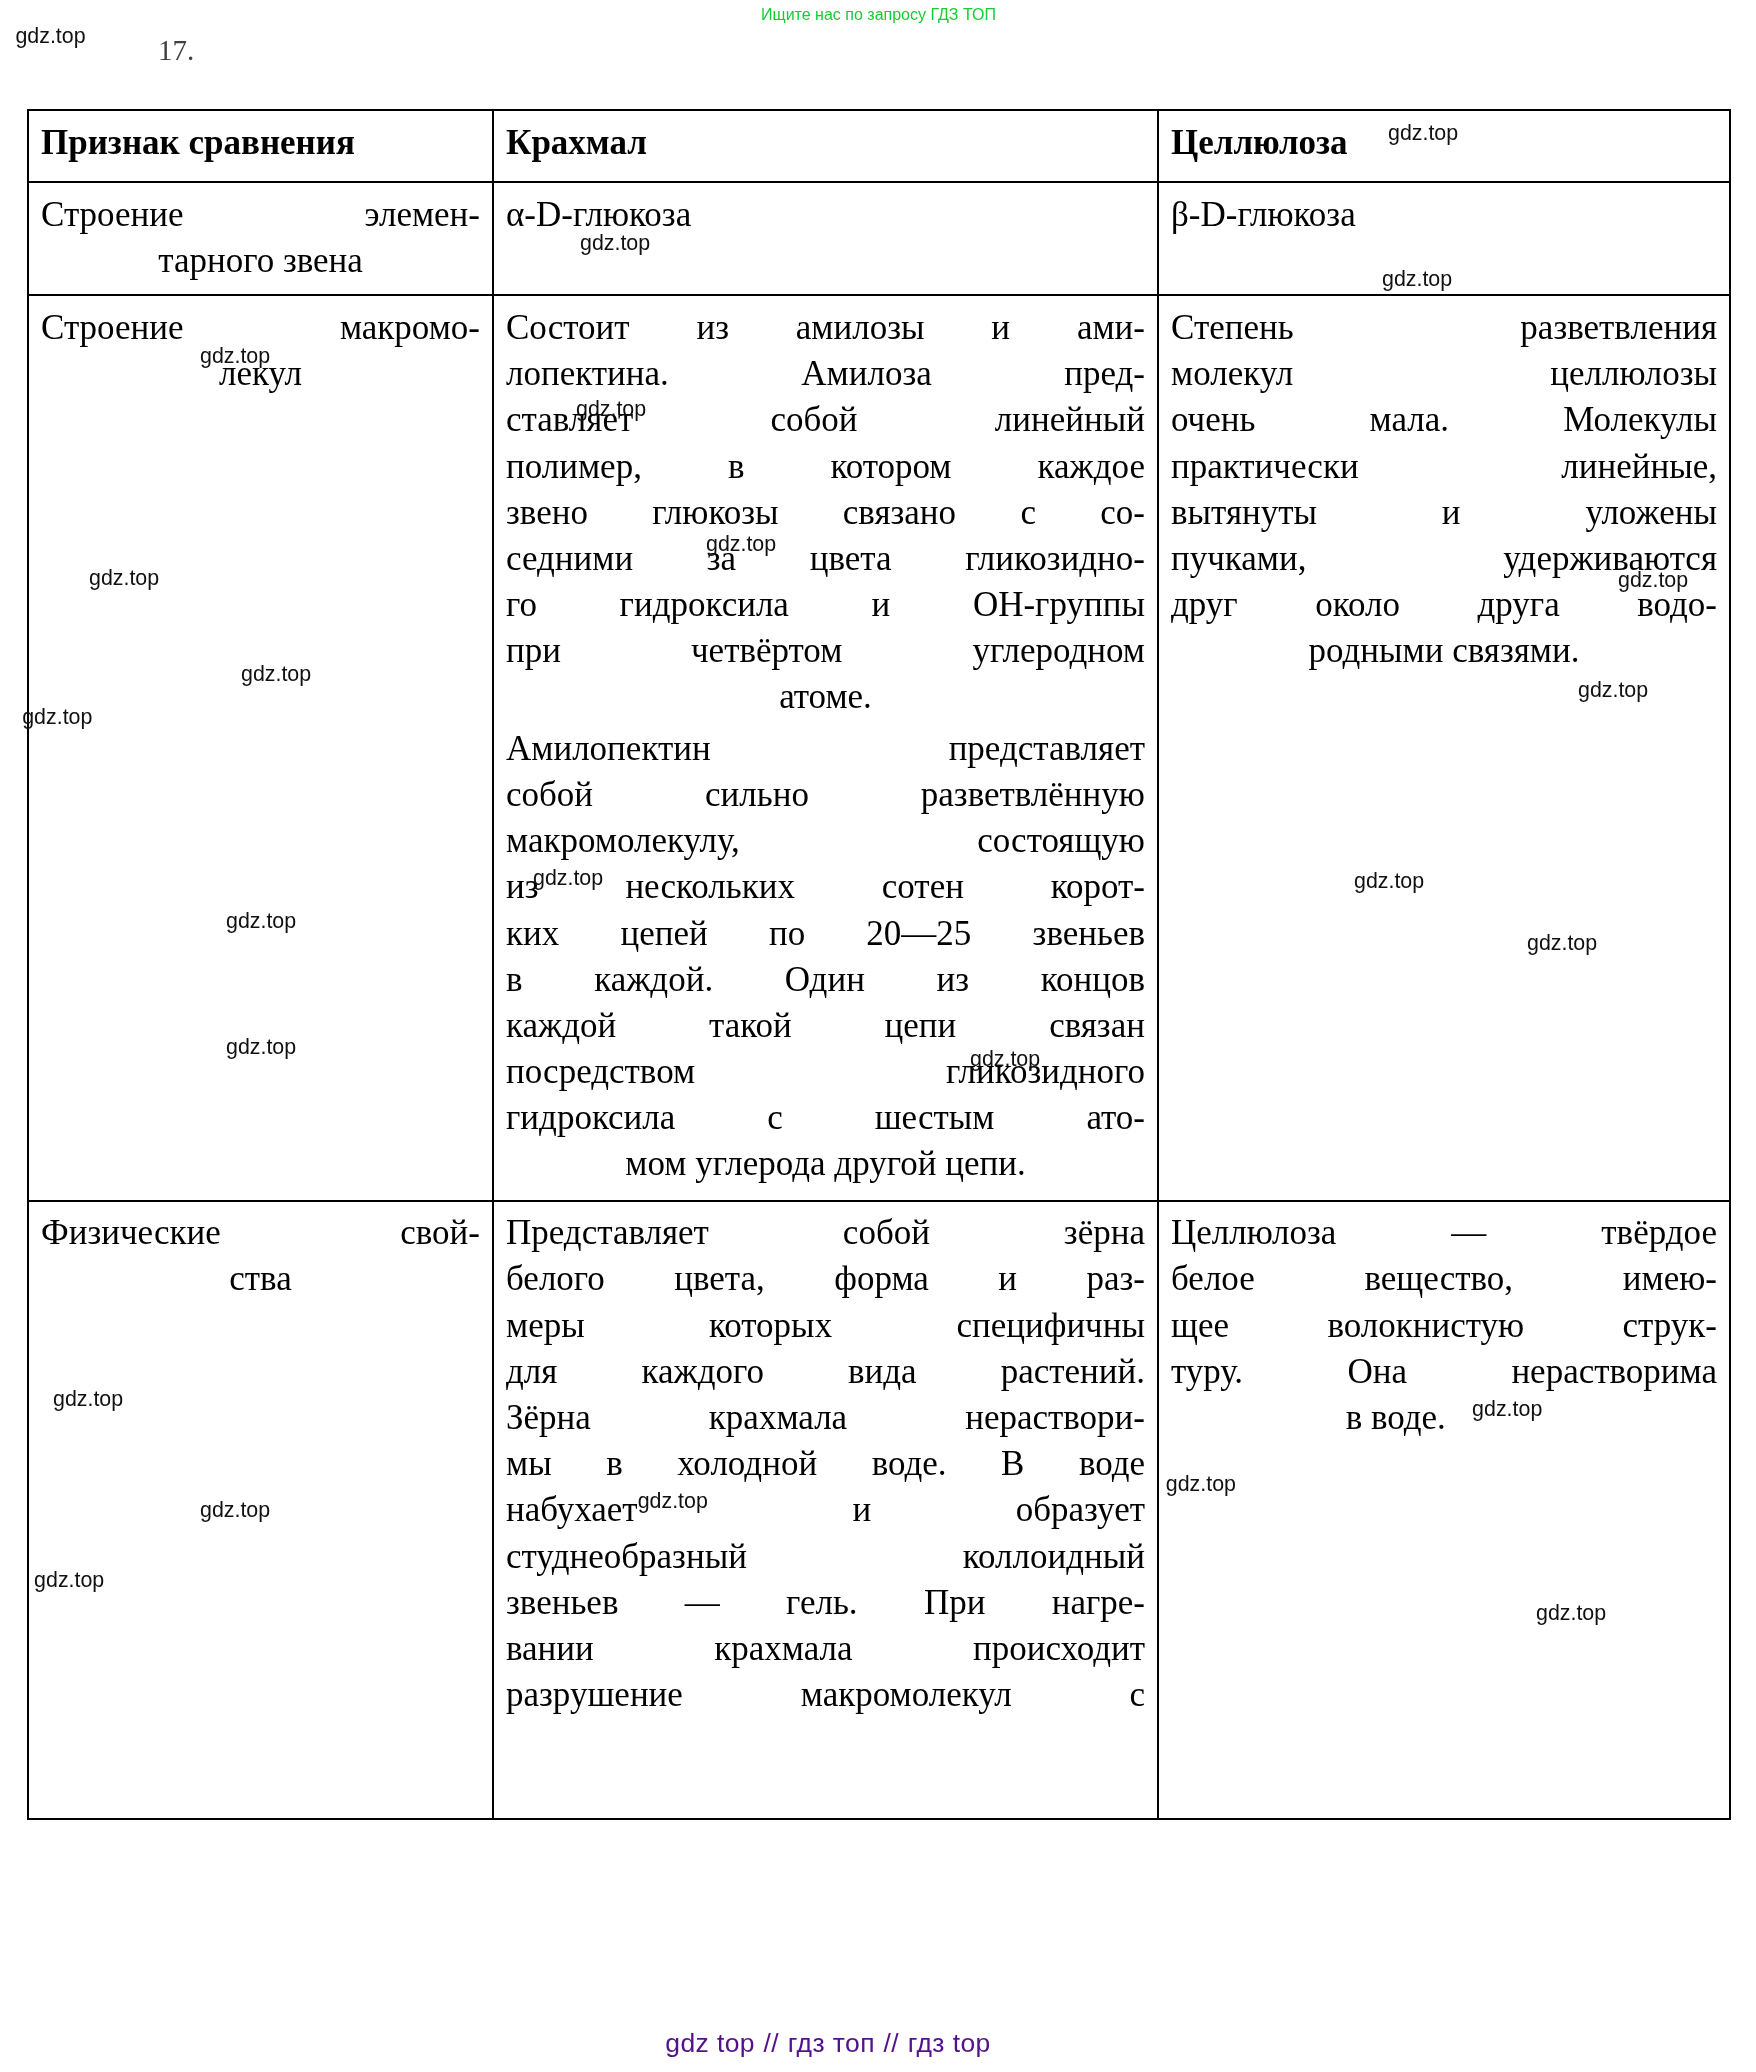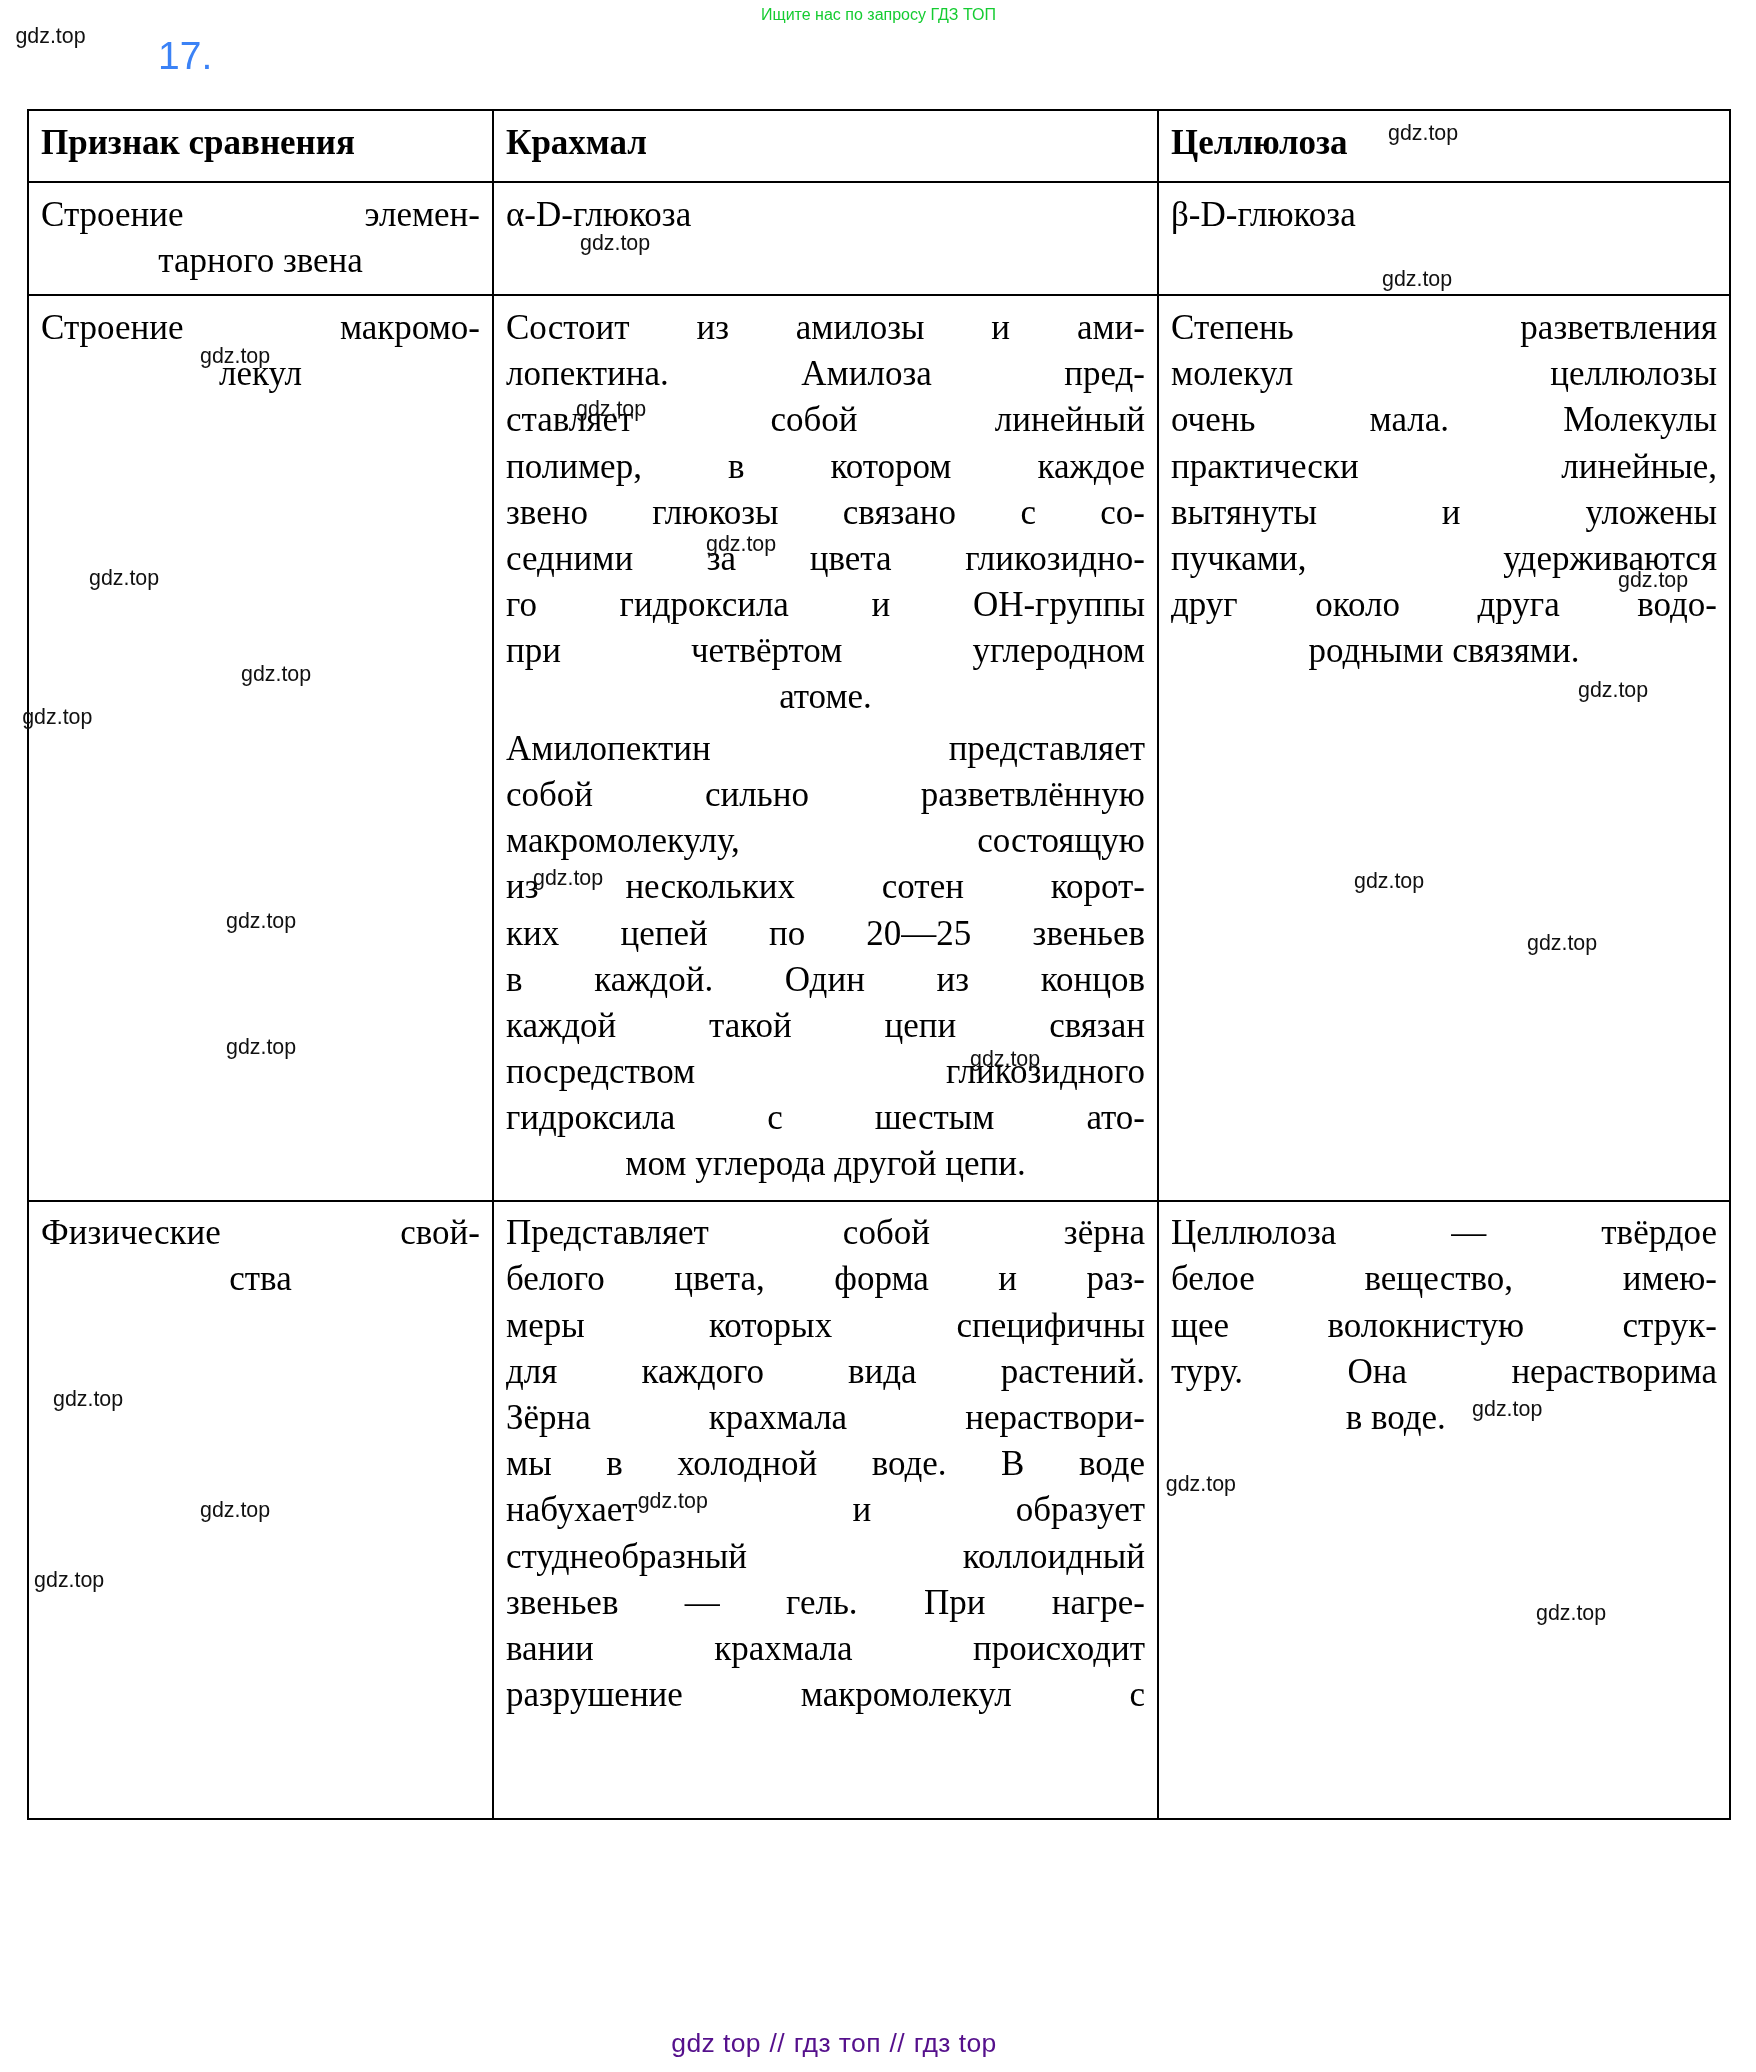--- a/index.html
+++ b/index.html
@@ -28,23 +28,23 @@
     color: #15cc31;
     letter-spacing: 0px;
     line-height: 29px;
   }
 
   
   #exercise-number {
     position: absolute;
     top: 34px;
     left: 158px;
-    font-family: Liberation Sans, sans-serif;
-    font-size: 39px;
-    color: #3b82f6;
+    font-family: Liberation Serif, serif;
+    font-size: 29px;
+    color: #404040;
   }
 
   
   #comparison-table {
     position: absolute;
     top: 109px;
     left: 27px;
     width: 1702px;
     border-collapse: collapse;
     table-layout: fixed;
@@ -107,21 +107,20 @@
   #page-footer {
     position: absolute;
     bottom: 13.7px;
     left: 0;
     width: 1656px;
     text-align: center;
     font-family: "Liberation Sans", sans-serif;
     font-size: 26.5px;
     color: #55108c;
     letter-spacing: 0.4px;
-    padding-left: 6px;
   }
   #page-footer .sep { margin: 0 8.6px; }
 </style>
 </head>
 <body>
 
 <div id="promo-banner">Ищите нас по запросу ГДЗ ТОП</div>
 
 <div class="wm" style="top:26px; left:15.4px;">gdz.top</div>
 

